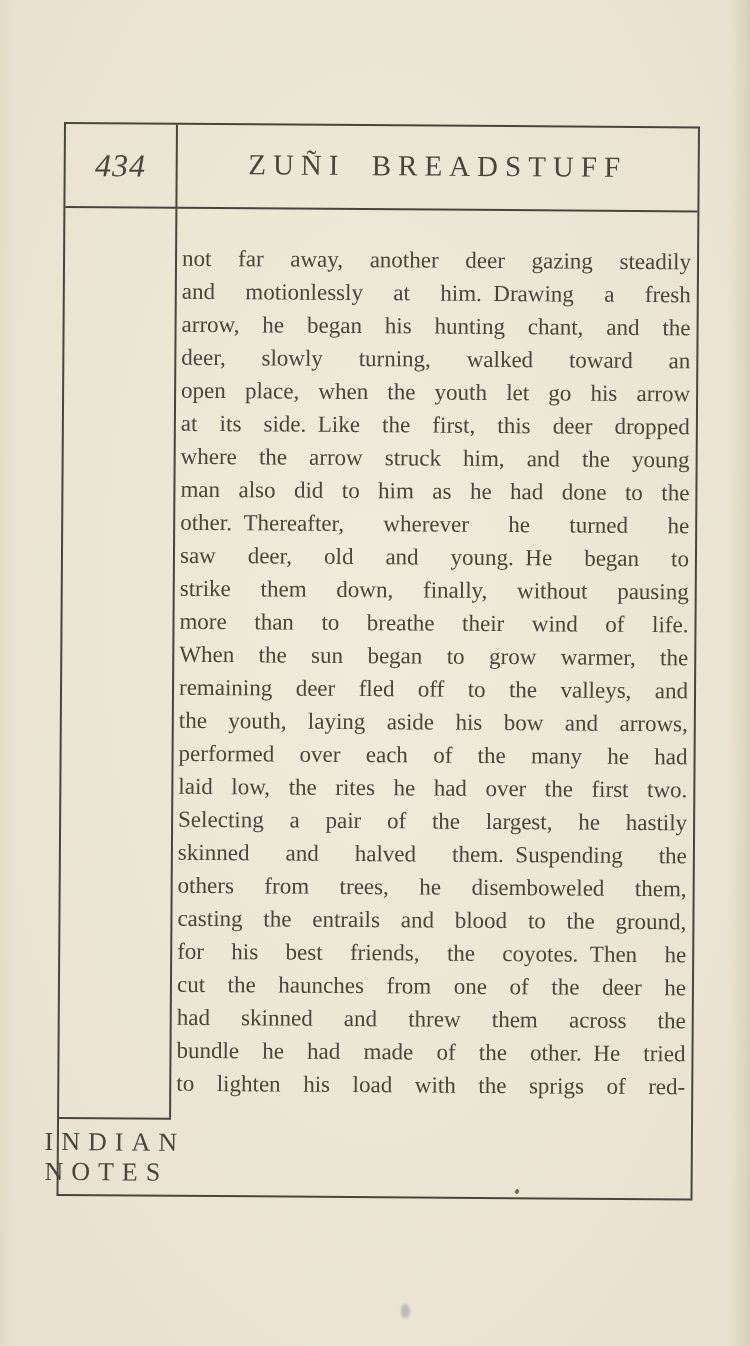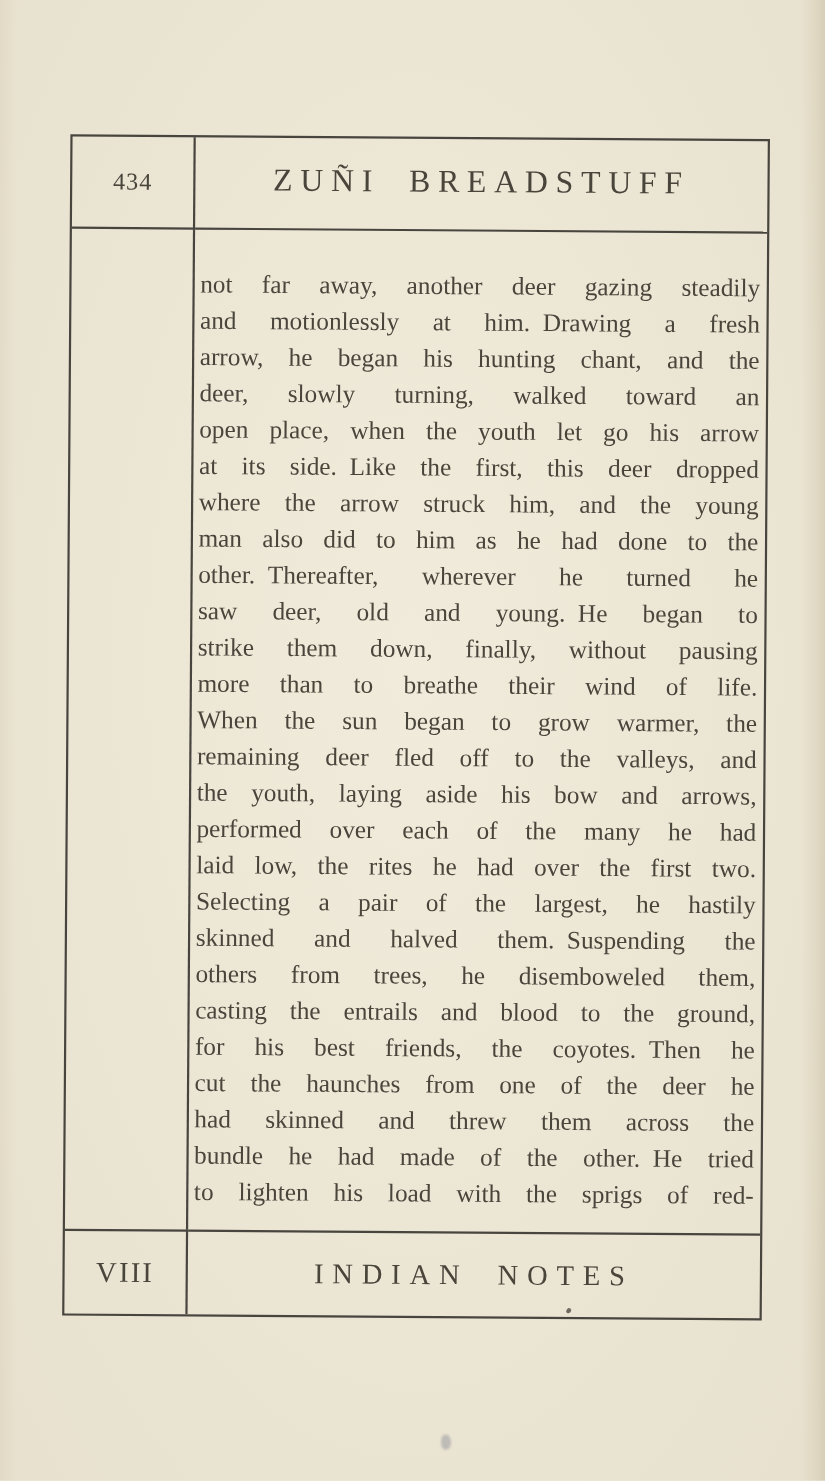--- a/index.html
+++ b/index.html
@@ -32,21 +32,21 @@
     transform:rotate(0.4deg);
     transform-origin:0 0;
     background:transparent;
   }
   .cell{display:flex;align-items:center;justify-content:center;}
   .b-right{border-right:2px solid var(--rule);}
   .b-bottom{border-bottom:2px solid var(--rule);}
   .b-top{border-top:2px solid var(--rule);}
 
   .page-number{
-    font-size:22px; letter-spacing:1px;
+    font-size:32px; letter-spacing:1px;font-style:italic;
   }
   .header-title{
     font-size:29px; letter-spacing:7px; word-spacing:12px;
     padding-bottom:4px;
   }
   .volume-number{
     font-size:26px; letter-spacing:2px;
   }
   .footer-title{
     font-size:26px; letter-spacing:8px; word-spacing:12px;
@@ -116,23 +116,20 @@
       <div class="line">skinned and halved them. Suspending the</div>
       <div class="line">others from trees, he disemboweled them,</div>
       <div class="line">casting the entrails and blood to the ground,</div>
       <div class="line">for his best friends, the coyotes. Then he</div>
       <div class="line">cut the haunches from one of the deer he</div>
       <div class="line">had skinned and threw them across the</div>
       <div class="line">bundle he had made of the other. He tried</div>
       <div class="line">to lighten his load with the sprigs of red-</div>
     </div>
 
-  <div class="cell b-right b-top">
-    <span class="volume-number">VIII</span>
-  </div>
   <div class="cell b-top">
     <span class="footer-title">INDIAN NOTES</span>
   </div>
 
 </div>
 
 <div class="speck"></div>
 <div class="smudge"></div>
 
 </body></html>

